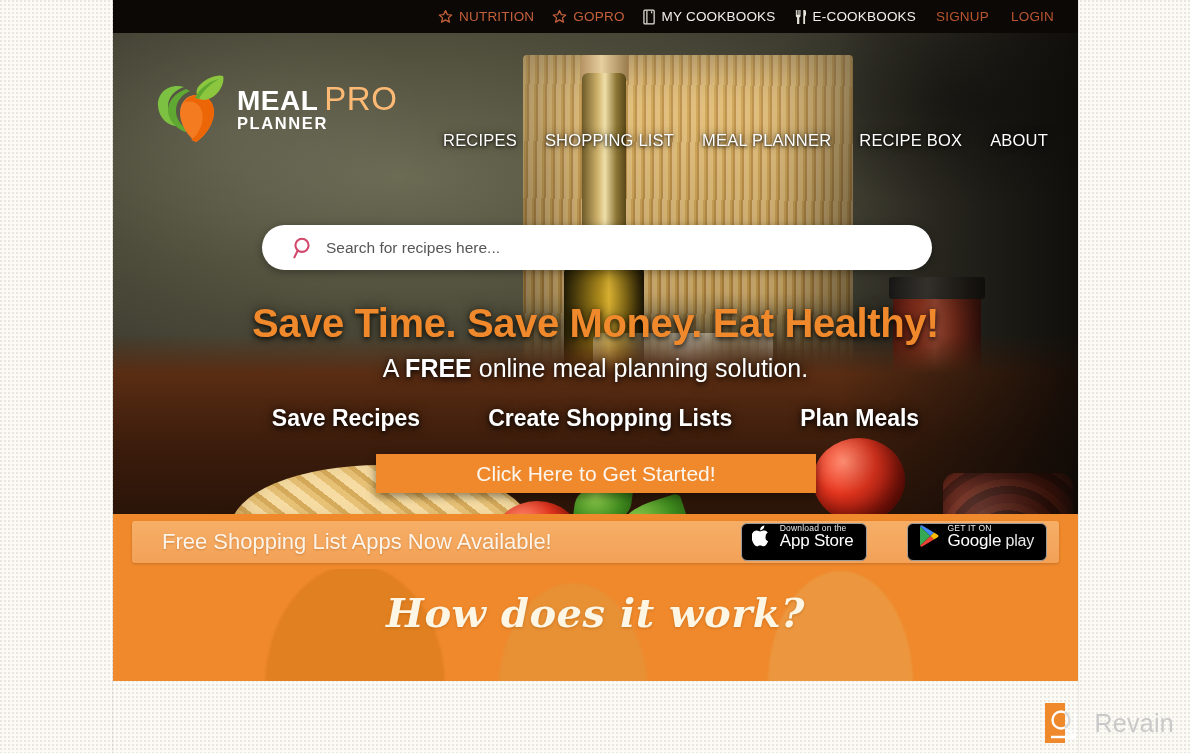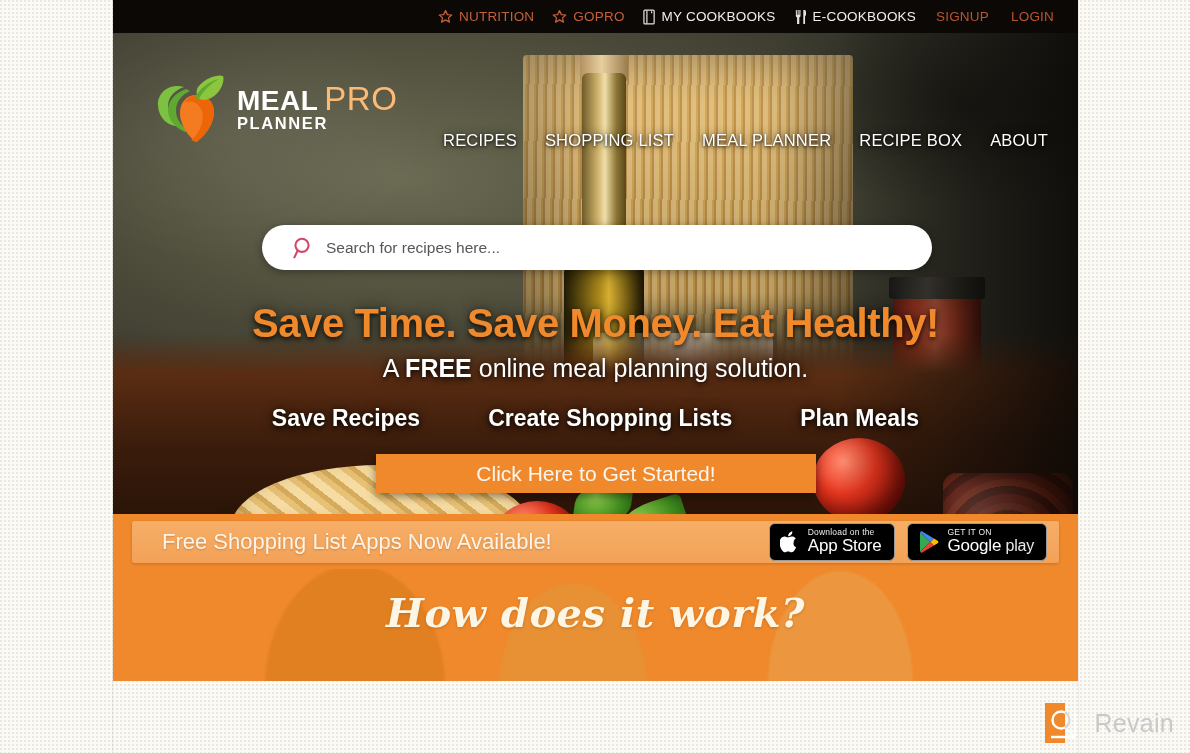--- a/index.html
+++ b/index.html
@@ -351,25 +351,26 @@
     font-weight: 400;
     text-shadow: 0 1px 2px rgba(140,70,10,.35);
   }
   .badges { display: flex; gap: 12px; align-items: center; }
   .badge {
     height: 38px;
     background: #000;
     border-radius: 6px;
     border: 1px solid #9a9a9a;
     display: flex;
-    align-items: center;
+    align-items: flex-start;
     gap: 8px;
     padding: 0 12px 0 10px;
     cursor: pointer;
     color: #fff;
+    margin-left: 28px;
   }
   .badge-txt { line-height: 1.05; }
   .badge-small {
     font-size: 8.5px; letter-spacing: .2px; display:block; color: #ededed;
   }
   .badge-big {
     font-size: 17px; font-weight: 400; display:block; letter-spacing: -.2px;
   }
   .badge-big.gp { font-size: 17px; }
   .badge-big.gp em { font-style: normal; font-size: 16px; color:#e8e8e8; }

